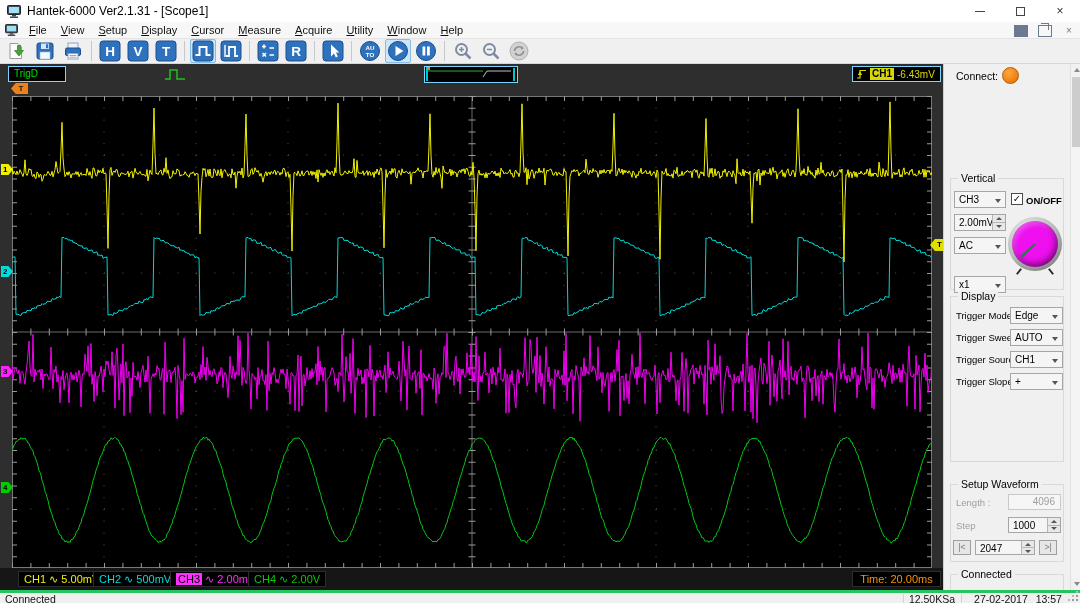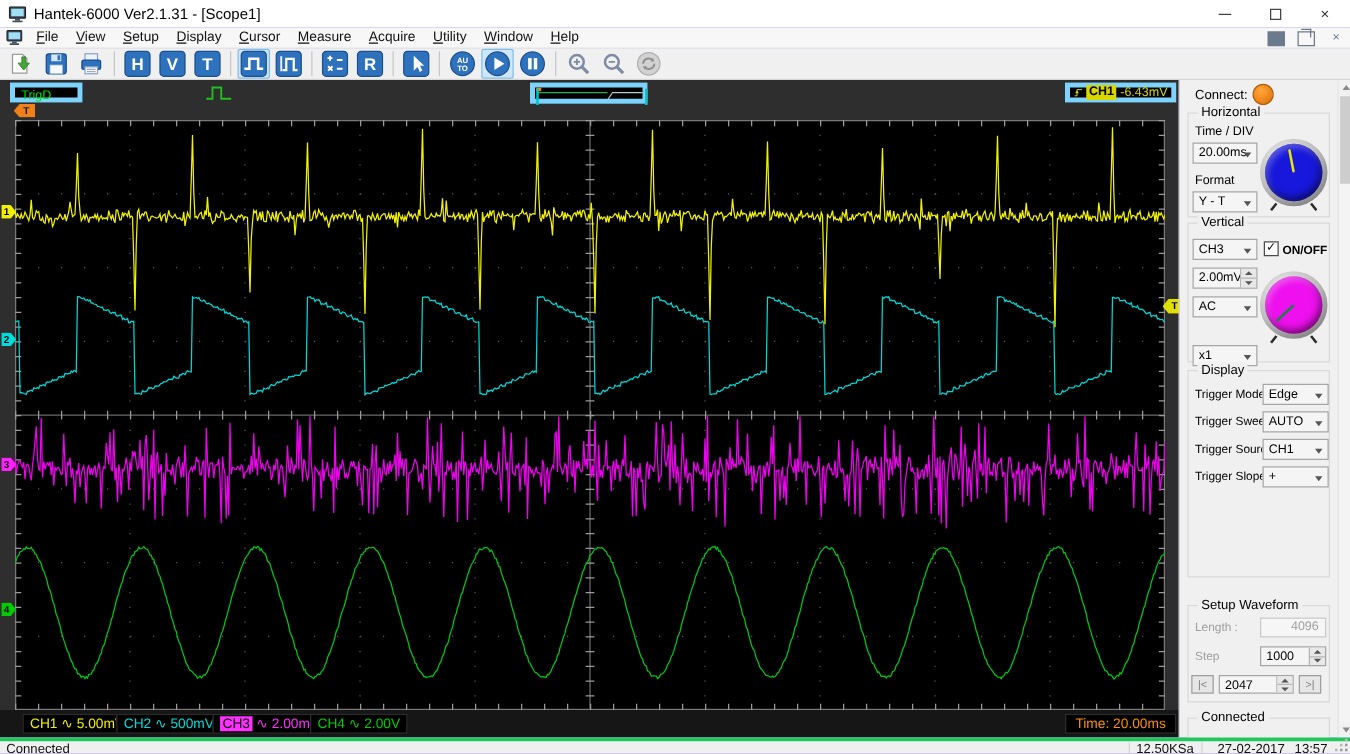--- a/index.html
+++ b/index.html
@@ -1,19 +1,19 @@
 <!DOCTYPE html>
 <html><head>
 <meta charset="utf-8">
 <style>
 *{margin:0;padding:0;box-sizing:border-box}
 html,body{width:1080px;height:603px;overflow:hidden}
 body{font-family:"Liberation Sans",sans-serif;background:#fff;position:relative}
 .abs{position:absolute}
-.app{position:absolute;left:0;top:0;width:1080px;height:603px;background:#8b5cf6;outline:1px solid #8a8a8a}
+.app{position:absolute;left:0;top:0;width:1080px;height:603px;background:#4d7c0f;outline:1px solid #8a8a8a}
 
 
 .titlebar{position:absolute;left:0;top:0;width:1080px;height:22px;background:#fff;display:flex;align-items:center}
 .title-text{font-size:12px;color:#000;margin-left:6px}
 .app-icon{display:inline-flex;margin-left:7px}
 .win-controls{position:absolute;right:0;top:0;height:22px;display:flex}
 .wc{width:40px;height:22px;display:flex;align-items:center;justify-content:center;color:#333;font-size:12px}
 .glyph-min{width:10px;height:1px;background:#444}
 .glyph-max{width:9px;height:9px;border:1px solid #444}
 
@@ -28,21 +28,21 @@
 .glyph-mrest::before{content:"";position:absolute;left:2px;top:-3px;width:7px;height:6px;border:1px solid #6b7b8d;border-bottom:none;border-left:none}
 
 
 .toolbar{position:absolute;left:0;top:39px;width:1080px;height:25px;background:#f0f0f0;border-bottom:1px solid #d6d6d6;display:flex;align-items:center;padding-left:3px}
 .tbtn{width:26px;height:24px;display:flex;align-items:center;justify-content:center;border:1px solid transparent;border-radius:2px;margin:0 1px}
 .tbtn.hl{background:#cde6fa;border-color:#84bde6}
 .tsep{width:1px;height:20px;background:#c7c7c7;margin:0 4px}
 
 
 .scope{position:absolute;left:0;top:64px;width:943px;height:526px;background:#2e2e2e}
-.subbar-box{position:absolute;background:#000;border:4px solid #7dd3fc}
+.subbar-box{position:absolute;background:#000;border:1px solid #7dd3fc}
 .trigd{left:8px;top:2px;width:58px;height:16px;font-size:10px;line-height:14px;color:#00e000;padding-left:5px}
 .thumb{left:424px;top:2px;width:94px;height:17px}
 .triginfo{left:852px;top:2px;width:89px;height:16px;display:flex;align-items:center;gap:3px;padding:0 3px;white-space:nowrap}
 .trig-ch{background:#d8d800;color:#000;font-size:10px;font-weight:bold;line-height:12px;padding:0 2px}
 .trig-lvl{color:#d8d800;font-size:10px}
 .tpos{position:absolute;left:11px;top:19px;width:17px;height:11px;clip-path:polygon(28% 0,100% 0,100% 100%,28% 100%,0 50%);background:#f08018;font-size:8px;font-weight:bold;line-height:11px;text-align:center;padding-left:3px;color:#1a1a1a}
 .plot-svg{position:absolute;left:12px;top:32px}
 .chmark{position:absolute;left:1px;width:12px;height:11px;font-size:8px;font-weight:bold;color:#000;line-height:11px;padding-left:2px;clip-path:polygon(0 0,62% 0,100% 50%,62% 100%,0 100%)}
 .tlevel{position:absolute;left:930px;width:15px;height:12px;clip-path:polygon(33% 0,100% 0,100% 100%,33% 100%,0 50%);font-size:8px;font-weight:bold;color:#000;line-height:12px;text-align:right;padding-right:3px}
 .chbar{position:absolute;left:0;top:504px;width:943px;height:22px;background:#161616}
@@ -326,37 +326,20 @@
         <div class="chbox" style="left:170px"><span style="background:#ff30ff;color:#000;padding:0 2px">CH3</span><span style="color:#ff30ff"> ∿ 2.00mV</span></div>
         <div class="chbox" style="left:248px"><span style="color:#00cc00">CH4</span><span style="color:#00cc00"> ∿ 2.00V</span></div>
       </div>
   <div class="tlevel" style="top:175px;background:#e0e000">T</div>
     </div>
 
   <div class="rpanel">
     <span class="abs" style="left:12px;top:6px;font-size:10.5px">Connect:</span>
     <span class="conn-dot" style="left:58px;top:3px"></span>
 
-    <div class="group" style="left:6px;top:26px;width:114px;height:84px">
-      <span class="gtitle">Horizontal</span>
-      <span class="plabel abs" style="left:5px;top:9px;font-size:10px">Time / DIV</span>
-      <div class="select abs" style="left:3px;top:23px;width:52px;height:17px">
-          <span class="sel-val">20.00ms</span>
-          <span class="sel-arrow"></span>
-        </div>
-      <span class="plabel abs" style="left:5px;top:48px;font-size:10px">Format</span>
-      <div class="select abs" style="left:3px;top:62px;width:52px;height:17px">
-          <span class="sel-val">Y - T</span>
-          <span class="sel-arrow"></span>
-        </div>
-      <div class="knob" style="left:57px;top:20px;width:54px;height:54px">
-          <span class="knob-core" style="background:#1818dc"></span>
-          <span class="knob-ptr" style="background:#e8e800;transform:rotate(169deg)"></span>
-        </div>
-    </div>
 
     <div class="group" style="left:6px;top:114px;width:114px;height:112px">
       <span class="gtitle">Vertical</span>
       <div class="select abs" style="left:3px;top:12px;width:52px;height:17px">
           <span class="sel-val">CH3</span>
           <span class="sel-arrow"></span>
         </div>
       <span class="cbx" style="left:60px;top:14px">✓</span>
       <span class="plabel abs" style="left:75px;top:16px;font-size:9.5px;font-weight:bold">ON/OFF</span>
       <div class="spin abs" style="left:3px;top:35px;width:52px;height:17px">

